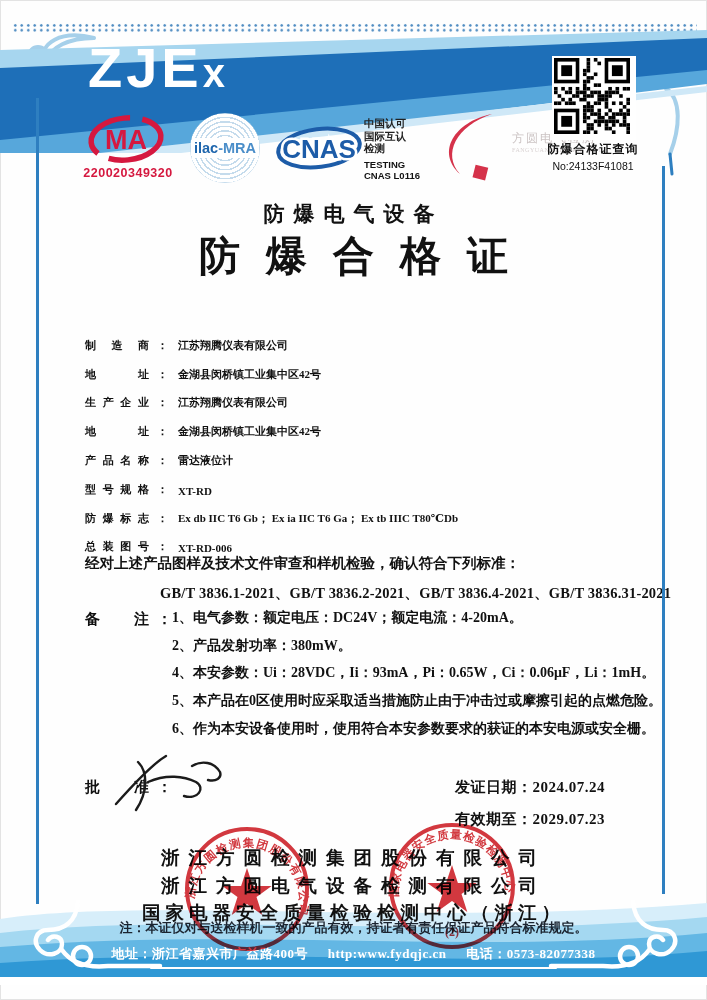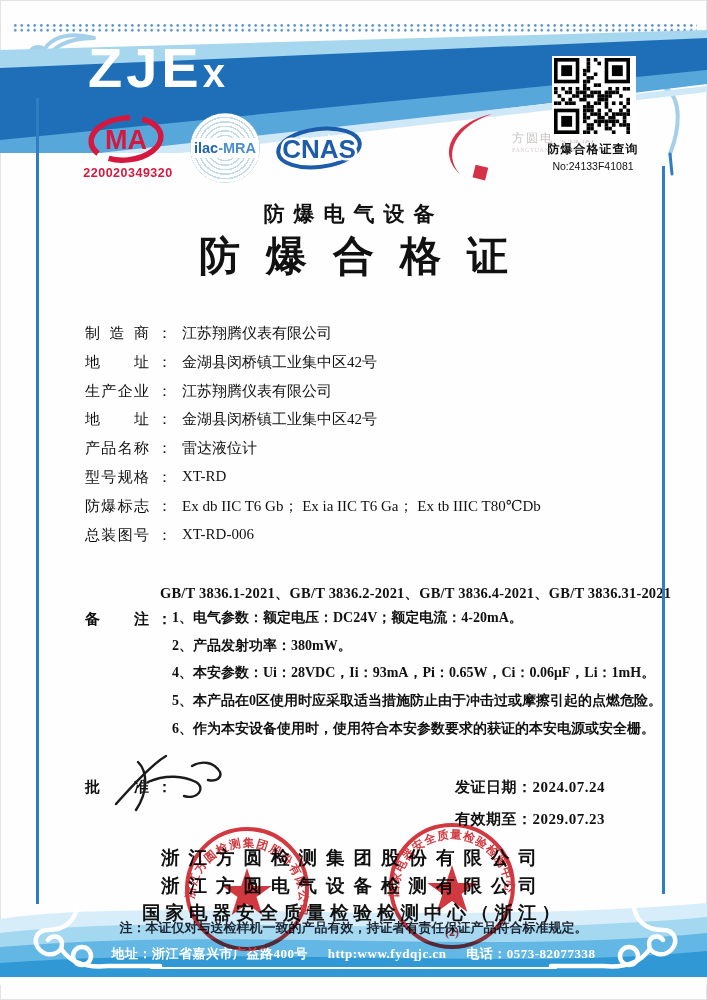--- a/index.html
+++ b/index.html
@@ -43,21 +43,21 @@
     font-family:"Liberation Sans","DejaVu Sans",sans-serif;color:#111;}
   .qr-cap .l1{font-size:12px;font-weight:bold;letter-spacing:1px;}
   .qr-cap .l2{font-size:10.5px;margin-top:2px;}
   
   .subtitle{left:0;right:0;top:200px;text-align:center;font-size:21px;font-weight:bold;letter-spacing:9px;}
   .main-title{left:0;right:0;top:229px;text-align:center;font-size:41px;font-weight:bold;letter-spacing:26px;text-indent:26px;}
   .certline{left:0;right:0;top:296px;text-align:center;font-size:14px;font-weight:bold;}
   .certline .gap{display:inline-block;width:28px;}
   
   .fields{left:85px;top:324px;width:570px;}
-  .frow{height:28.8px;display:flex;align-items:flex-start;font-size:15px;font-weight:400;}
+  .frow{height:28.8px;display:flex;align-items:flex-end;font-size:11px;font-weight:700;}
   .flabel{display:inline-block;width:64px;text-align:justify;text-align-last:justify;}
   .fcolon{display:inline-block;margin:0 10px 0 8px;}
   .confirm{left:85px;top:554px;font-size:14.5px;font-weight:600;}
   .standards{left:160px;top:584px;font-size:14.5px;font-weight:600;letter-spacing:.2px;}
   .remark-label{left:85px;top:610px;font-size:15px;font-weight:600;display:flex;}
   .remarks{left:172px;top:608px;width:496px;}
   .remark-item{font-size:14px;font-weight:600;line-height:19.5px;margin-bottom:8.2px;
     text-indent:-2.15em;padding-left:2.15em;}
   
   .approve-label{left:85px;top:778px;font-size:15px;font-weight:600;display:flex;}
@@ -123,20 +123,29 @@
   <div class="abs cma-num">220020349320</div>
 
   <div class="abs ilac">
     <span class="ilac-band"><span>ilac</span><span class="mra">-MRA</span></span>
   </div>
 
   <svg class="abs cnas" viewBox="0 0 86 56">
     <ellipse cx="43" cy="28" rx="41" ry="19" fill="none" stroke="#1d5ca8" stroke-width="4" transform="rotate(-7 43 28)"></ellipse>
     <text x="43" y="38" text-anchor="middle" font-family="Liberation Sans, DejaVu Sans, sans-serif" font-size="26" font-weight="bold" fill="#1d5ca8" paint-order="stroke" stroke="#ffffff" stroke-width="5">CNAS</text>
   </svg>
+  <div class="abs cnas-side">
+    <div>中国认可</div>
+    <div>国际互认</div>
+    <div>检测</div>
+    <div class="cnas-sub">
+      <div>TESTING</div>
+      <div>CNAS L0116</div>
+    </div>
+  </div>
 
   <svg class="abs fy-swoosh" viewBox="0 0 100 74">
     <path d="M64,4 C26,12 8,42 32,64 C14,44 28,16 64,4 Z" fill="#d5324a"></path>
     <rect x="46" y="56" width="13" height="13" transform="rotate(14 52 62)" fill="#d5324a"></rect>
   </svg>
   <div class="abs fy-faint">
     <div class="cn">方圆电气检测</div>
     <div class="en">FANGYUAN ELECTRIC TEST</div>
   </div>
 
@@ -323,20 +332,21 @@
         <span class="fcolon">：</span>
         <span>Ex db IIC T6 Gb； Ex ia IIC T6 Ga； Ex tb IIIC T80℃Db</span>
     </div>
     <div class="frow">
       <span class="flabel">总装图号</span>
         <span class="fcolon">：</span>
         <span>XT-RD-006</span>
     </div>
   </div>
 
+  <div class="abs confirm">经对上述产品图样及技术文件审查和样机检验，确认符合下列标准：</div>
   <div class="abs standards">GB/T 3836.1-2021、GB/T 3836.2-2021、GB/T 3836.4-2021、GB/T 3836.31-2021</div>
 
   <div class="abs remark-label">
     <span class="flabel">备注</span>
       <span class="fcolon">：</span>
   </div>
   <div class="abs remarks">
     <div class="remark-item">1、电气参数：额定电压：DC24V；额定电流：4-20mA。</div>
     <div class="remark-item">2、产品发射功率：380mW。</div>
     <div class="remark-item">4、本安参数：Ui：28VDC，Ii：93mA，Pi：0.65W，Ci：0.06μF，Li：1mH。</div>

